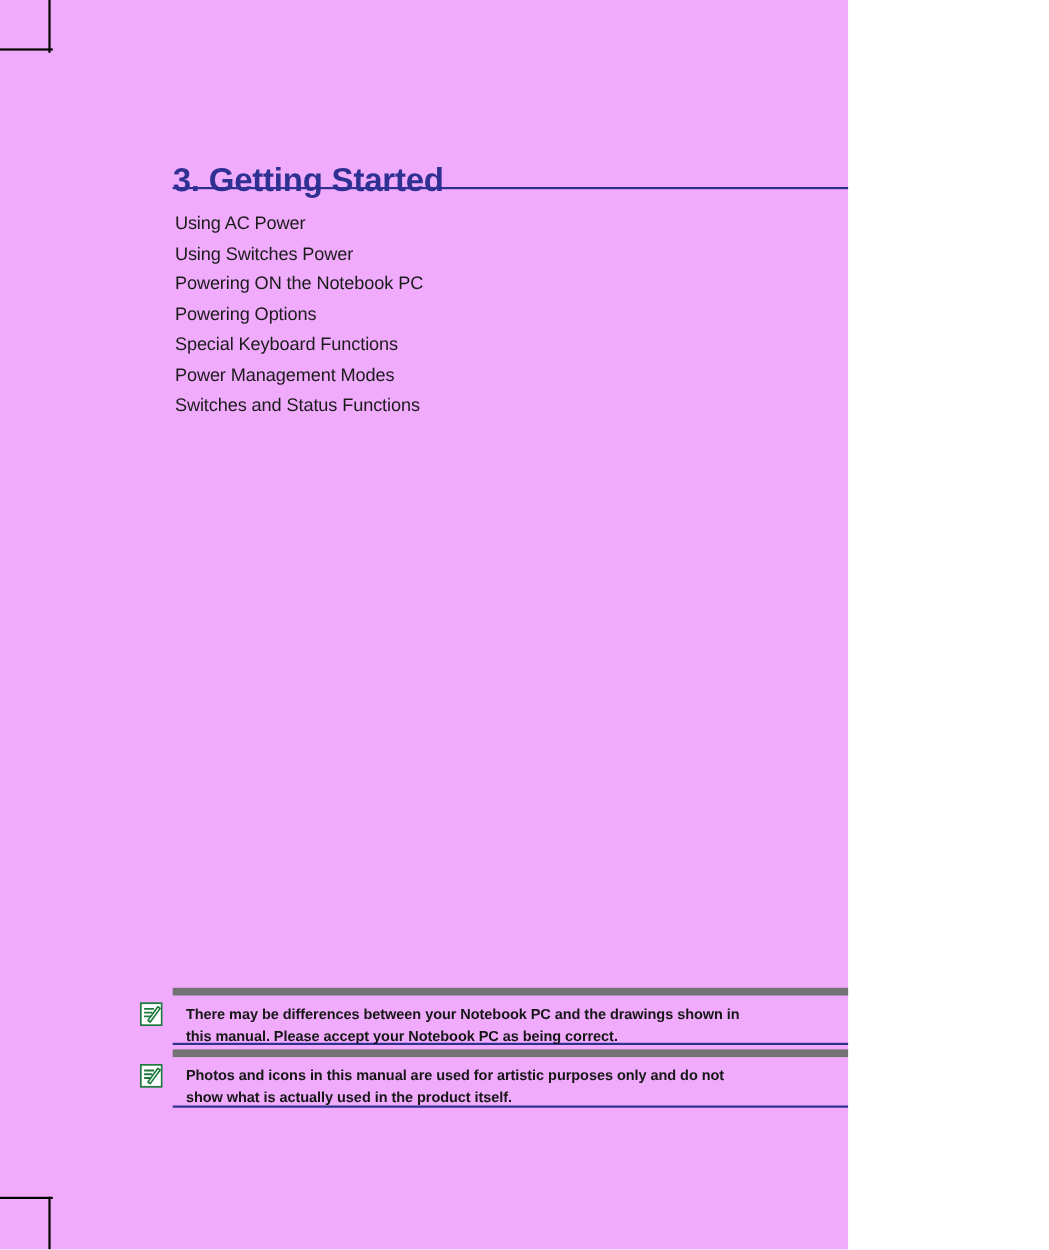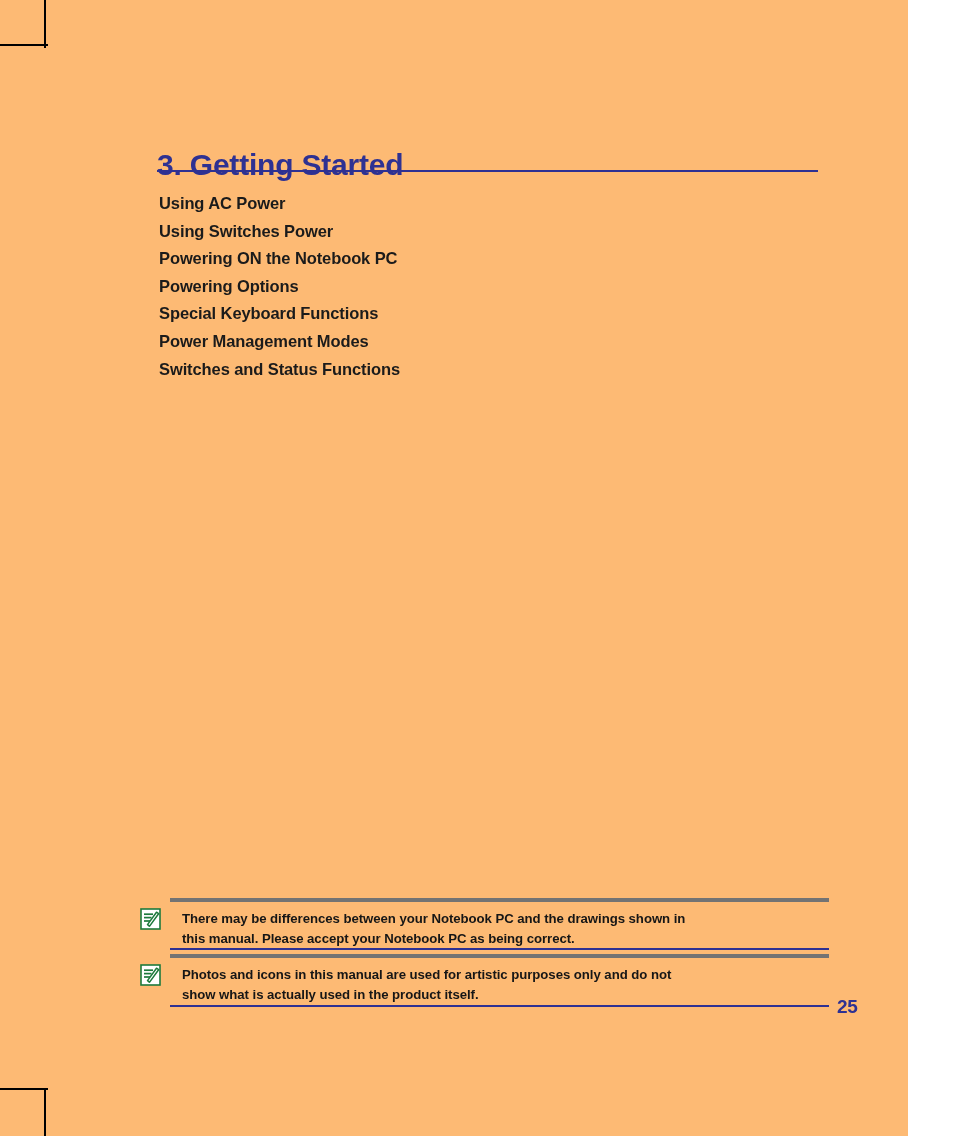--- a/index.html
+++ b/index.html
@@ -7,23 +7,23 @@
     margin: 0;
     padding: 0;
     background: #ffffff;
   }
   body {
     font-family: "Liberation Sans", sans-serif;
     -webkit-font-smoothing: antialiased;
   }
   .page {
     position: relative;
-    width: 908px;
+    width: 771px;
     height: 1136px;
-    background: #fdba74;
+    background: #f0abfc;
     overflow: hidden;
   }
 
   
   .crop {
     position: absolute;
     width: 0;
     height: 0;
   }
   .crop span {
@@ -73,33 +73,33 @@
 
   
   .toc {
     position: absolute;
     left: 159px;
     top: 190px;
     width: 640px;
   }
   .toc-item {
     font-size: 16.5px;
-    font-weight: bold;
+    font-weight: normal;
     color: #1b1b1b;
     line-height: 27.6px;
     white-space: nowrap;
     letter-spacing: -0.1px;
   }
 
   
   .note {
     position: absolute;
-    left: 170px;
+    left: 157px;
     width: 659px;
-    border-top: 4px solid #737373;
+    border-top: 7px solid #737373;
     border-bottom: 2px solid #2e3192;
     box-sizing: border-box;
   }
   .note-1 { top: 898px; height: 52px; }
   .note-2 { top: 954px; height: 53px; }
 
   .note-body {
     position: absolute;
     left: 12px;
     top: 7px;

